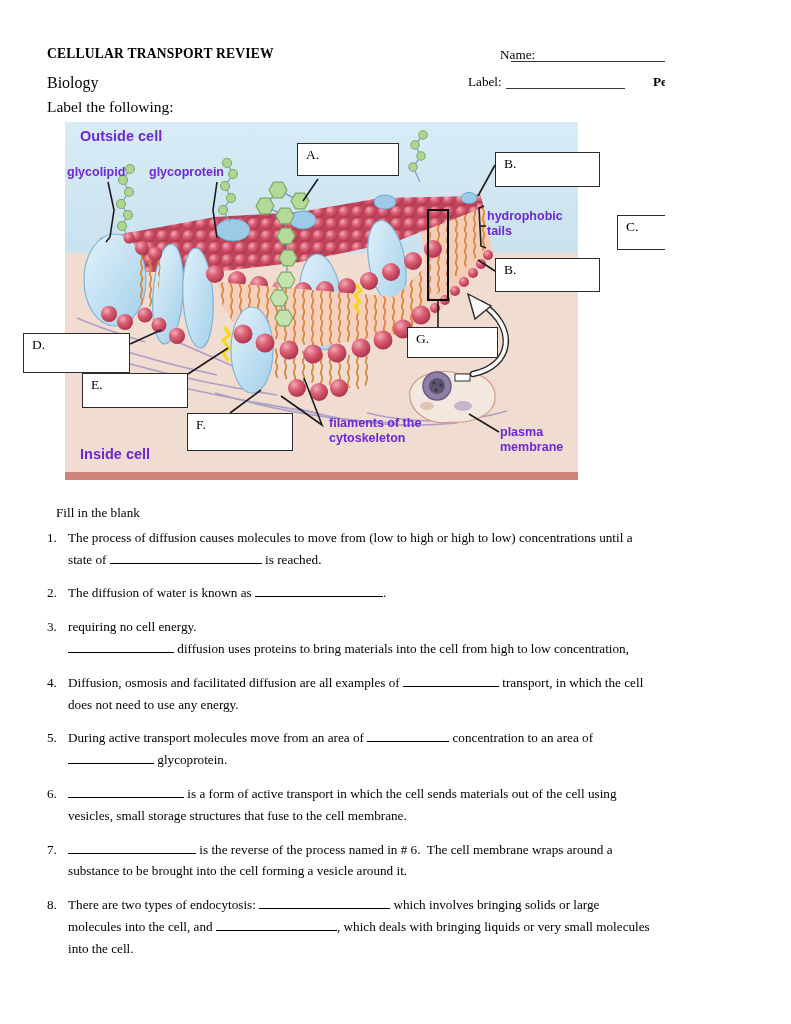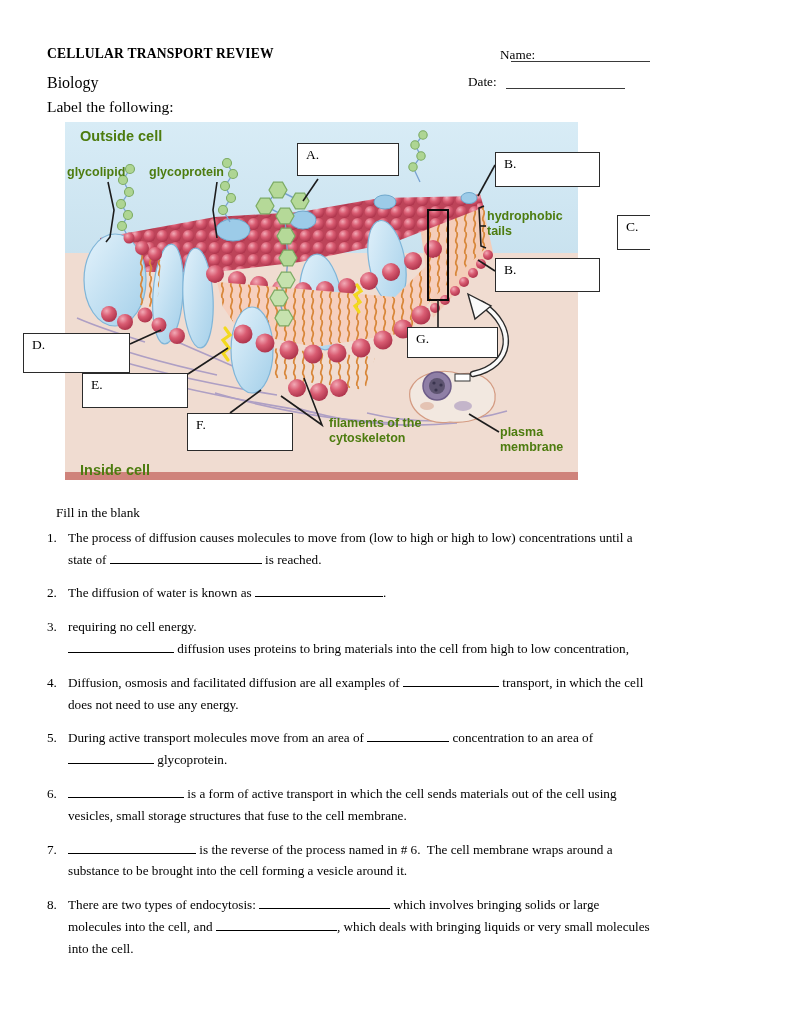--- a/index.html
+++ b/index.html
@@ -1,33 +1,33 @@
 <!DOCTYPE html>
 <html><head>
 <meta charset="utf-8">
 <style>
   html,body{margin:0;padding:0;background:#fff;}
   .page{position:relative;width:650px;height:1024px;background:#fff;overflow:hidden;
-        font-family:"Liberation Serif",serif;color:#000;}
+        font-family:"Liberation Serif",serif;color:#000;padding-left:15px;}
   .abs{position:absolute;}
   
   .title{left:47px;top:46px;font-size:13.6px;font-weight:bold;letter-spacing:.2px;}
   .course{left:47px;top:74px;font-size:16px;}
   .name-label{left:468px;top:47px;font-size:13.2px;margin-left:32px;}
   .date-label{left:468px;top:74px;font-size:13.2px;}
   .period-label{left:653px;top:74px;font-size:13.2px;font-weight:bold;}
   .uline{position:absolute;border-bottom:1.3px solid #3a3a3a;height:13px;}
   .name-line{left:511px;top:48px;width:233px;}
   .date-line{left:506px;top:75px;width:119px;}
   .period-line{left:701px;top:75px;width:42px;}
   .instruction{left:47px;top:98px;font-size:15.5px;}
   
   .diagram{left:65px;top:122px;width:513px;height:358px;}
   .dlabel{position:absolute;font-family:"Liberation Sans",sans-serif;font-weight:bold;
-          color:#4d7c0f;font-size:12.5px;line-height:14.5px;}
+          color:#6d28d9;font-size:12.5px;line-height:14.5px;}
   .dlabel.big{font-size:14.5px;}
   .abox{position:absolute;background:#fff;border:1.2px solid #2b2b2b;box-sizing:border-box;
         font-size:13.5px;padding:3px 0 0 8px;}
   .box-a{left:297px;top:143px;width:102px;height:33px;}
   .box-b1{left:495px;top:152px;width:105px;height:35px;}
   .box-c{left:617px;top:215px;width:105px;height:35px;}
   .box-b2{left:495px;top:258px;width:105px;height:34px;}
   .box-g{left:407px;top:327px;width:91px;height:31px;}
   .box-d{left:23px;top:333px;width:107px;height:40px;}
   .box-e{left:82px;top:373px;width:106px;height:35px;}
@@ -44,21 +44,21 @@
 </style>
 </head>
 <body>
 
 <div class="page">
 
   <div class="abs title">CELLULAR TRANSPORT REVIEW</div>
   <div class="abs course">Biology</div>
   <div class="abs name-label">Name:</div>
   <div class="uline name-line"></div>
-  <div class="abs date-label">Date:</div>
+  <div class="abs date-label">Label:</div>
   <div class="uline date-line"></div>
   <div class="abs period-label">Period:</div>
   <div class="uline period-line"></div>
   <div class="abs instruction">Label the following:</div>
 
   <svg class="abs diagram" viewBox="0 0 513 358" width="513" height="358">
     <defs>
       <radialGradient id="hg" cx="35%" cy="30%" r="75%">
         <stop offset="0%" stop-color="#f2aab6"></stop>
         <stop offset="45%" stop-color="#d95c72"></stop>
@@ -265,21 +265,21 @@
       <line x1="415" y1="104" x2="421" y2="104"></line>
     </g>
   </svg>
 
   <div class="dlabel big" style="left:80px;top:129px;">Outside cell</div>
   <div class="dlabel" style="left:67px;top:165px;">glycolipid</div>
   <div class="dlabel" style="left:149px;top:165px;">glycoprotein</div>
   <div class="dlabel" style="left:487px;top:209px;width:92px;">hydrophobic tails</div>
   <div class="dlabel" style="left:329px;top:416px;width:118px;">filaments of the cytoskeleton</div>
   <div class="dlabel" style="left:500px;top:425px;width:80px;">plasma membrane</div>
-  <div class="dlabel big" style="left:80px;top:447px;margin-top:16px;">Inside cell</div>
+  <div class="dlabel big" style="left:80px;top:447px;">Inside cell</div>
 
   <div class="abox box-a"><span>A.</span></div>
   <div class="abox box-b1"><span>B.</span></div>
   <div class="abox box-c"><span>C.</span></div>
   <div class="abox box-b2"><span>B.</span></div>
   <div class="abox box-g"><span>G.</span></div>
   <div class="abox box-d"><span>D.</span></div>
   <div class="abox box-e"><span>E.</span></div>
   <div class="abox box-f"><span>F.</span></div>
 

